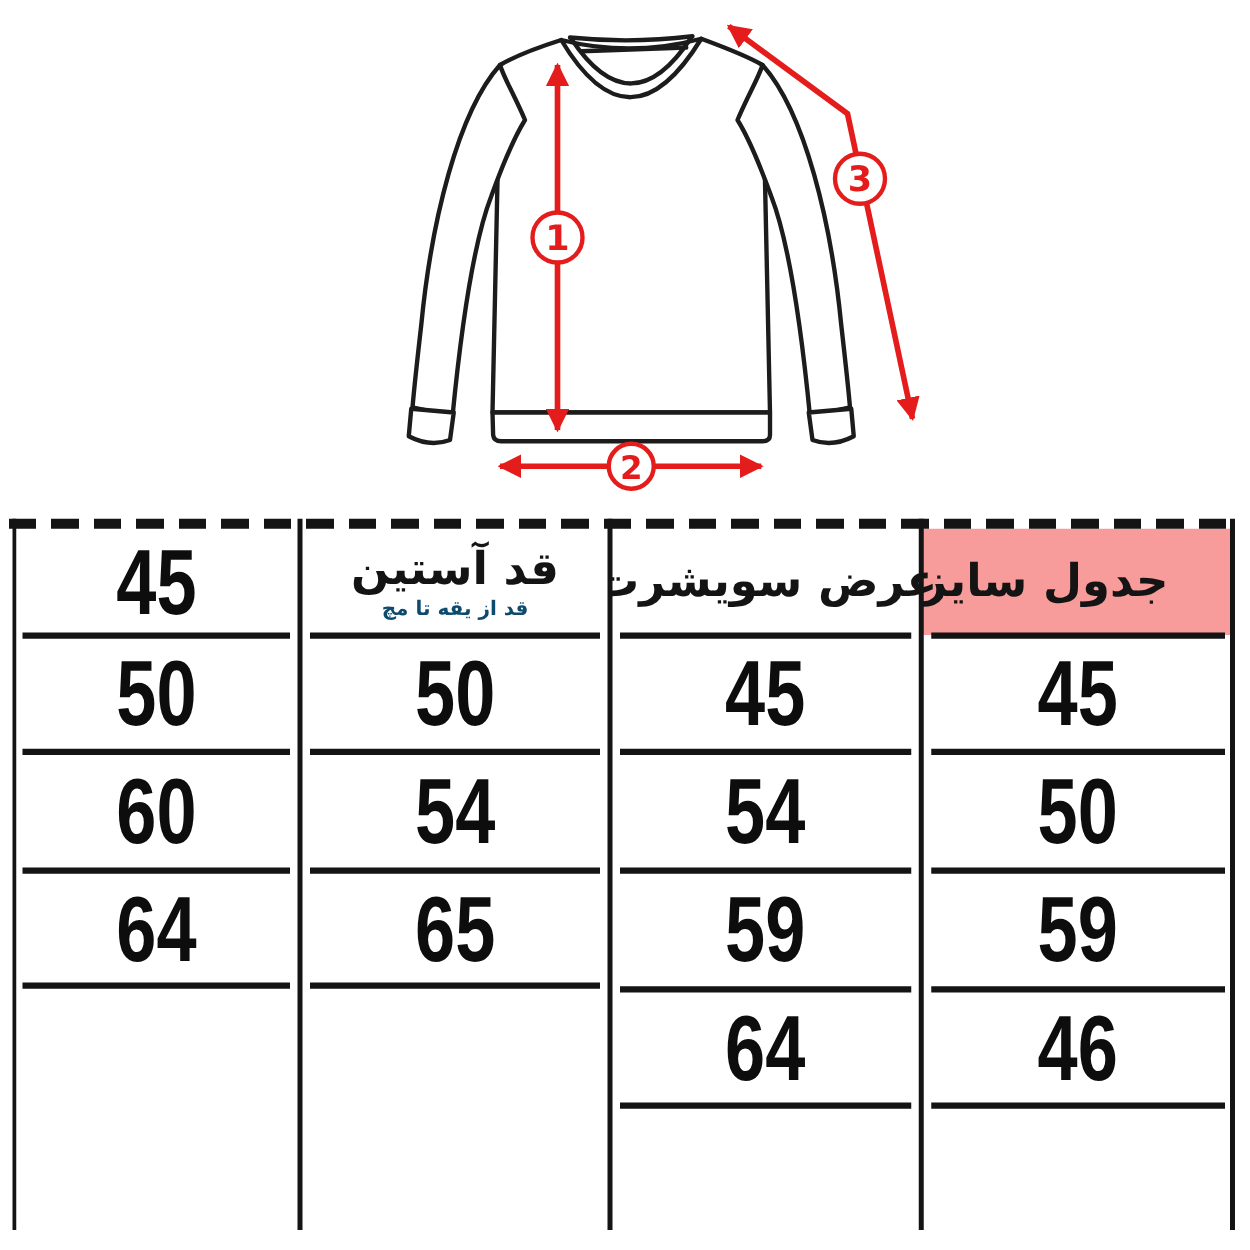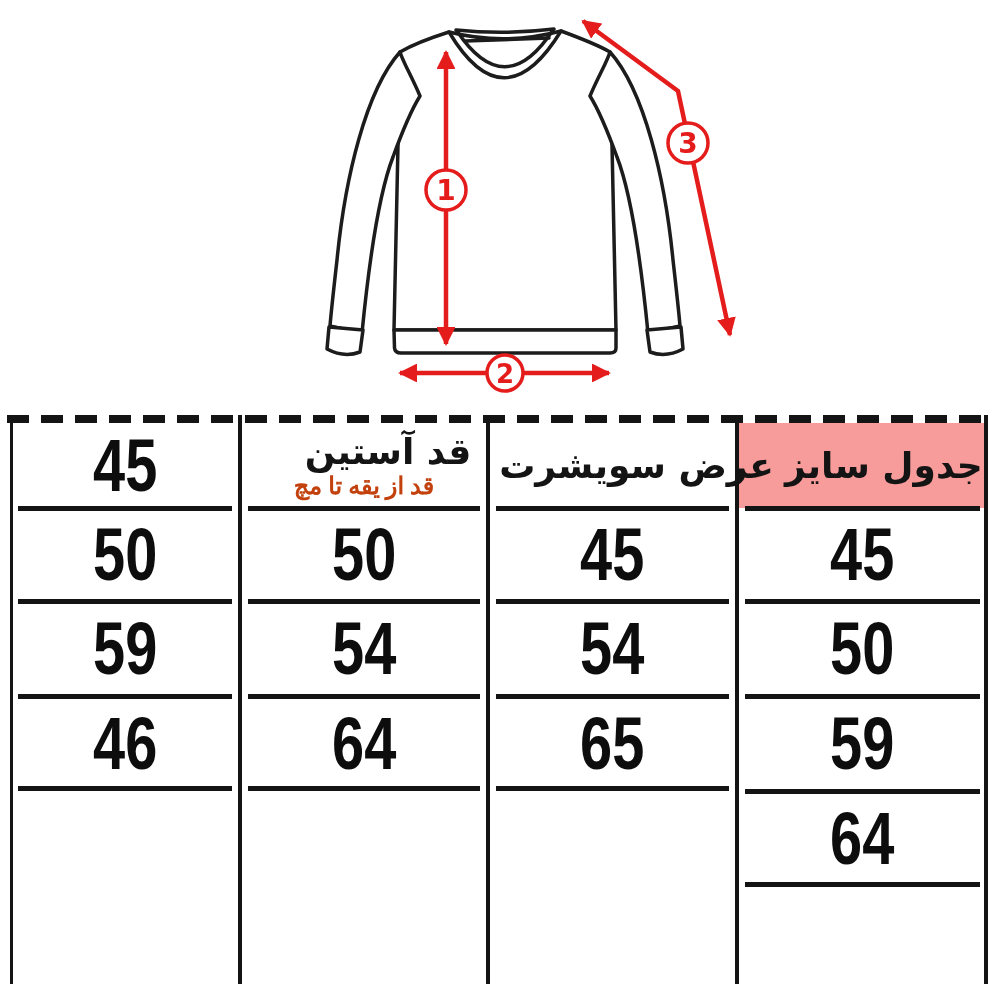--- a/index.html
+++ b/index.html
@@ -25,22 +25,22 @@
   .cell { position:relative; display:flex; flex-direction:column; align-items:center; justify-content:center; background:#fff; }
   .cell.sep::after {
     content:""; position:absolute; left:8px; right:8px; bottom:-2.5px; height:5px;
     background:#141414; z-index:2;
   }
   .cell.bot::after {
     content:""; position:absolute; left:8px; right:8px; bottom:0; height:5px;
     background:#141414; z-index:2;
   }
   .cell.pink { background:#f79c9a;align-items:flex-end; }
-  .hmain { font-size:36px; font-weight:bold; color:#141414; line-height:1.1; white-space:nowrap;margin-left:48px; }
-  .hsub  { font-size:24px; font-weight:bold; color:#c2410c; line-height:1.1; margin-top:2px; white-space:nowrap;font-family:Liberation Serif, serif; }
+  .hmain { font-size:36px; font-weight:bold; color:#141414; line-height:1.1; white-space:nowrap; }
+  .hsub  { font-size:16px; font-weight:bold; color:#0c4a6e; line-height:1.1; margin-top:2px; white-space:nowrap; }
   .num {
     font-family:"Liberation Sans","DejaVu Sans",sans-serif;
     font-size:74px; font-weight:bold; color:#0d0d0d;
     display:inline-block; transform:scaleX(0.78); line-height:1;
   }
   .vl { position:absolute; top:0; height:569px; background:#141414; z-index:3; }
   .vl.e1 { left:0;   width:3px; }
   .vl.m1 { left:228px; width:4px; }
   .vl.m2 { left:476px; width:4px; }
   .vl.m3 { left:725px; width:4px; }
@@ -124,20 +124,23 @@
         </div>
 
       <div class="cell sep">
           <span class="num">54</span>
         </div>
       <div class="cell sep">
           <span class="num">54</span>
         </div>
 
       <div class="cell sep">
+          <span class="num">60</span>
+        </div>
+      <div class="cell sep">
           <span class="num">59</span>
         </div>
       <div class="cell sep">
           <span class="num">59</span>
         </div>
 
       <div class="cell bot">
           <span class="num">65</span>
         </div>
       <div class="cell bot">

